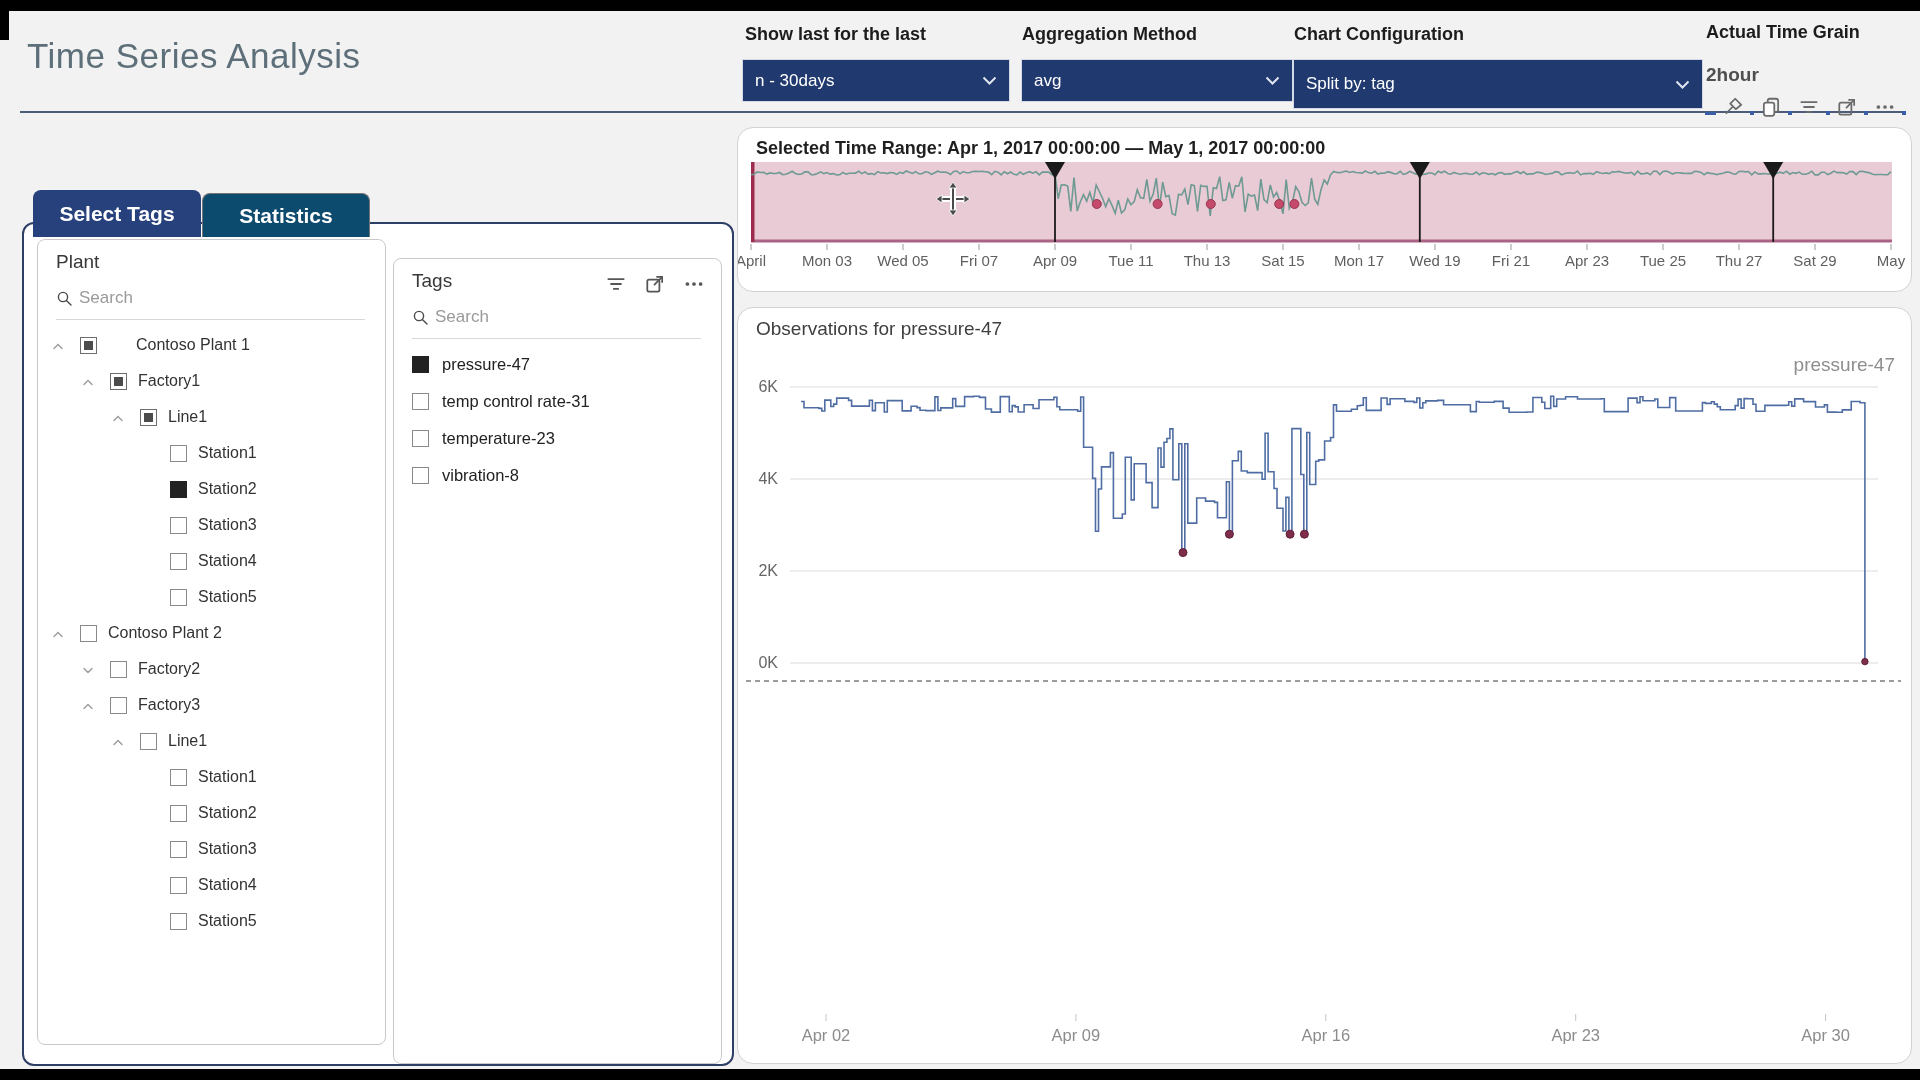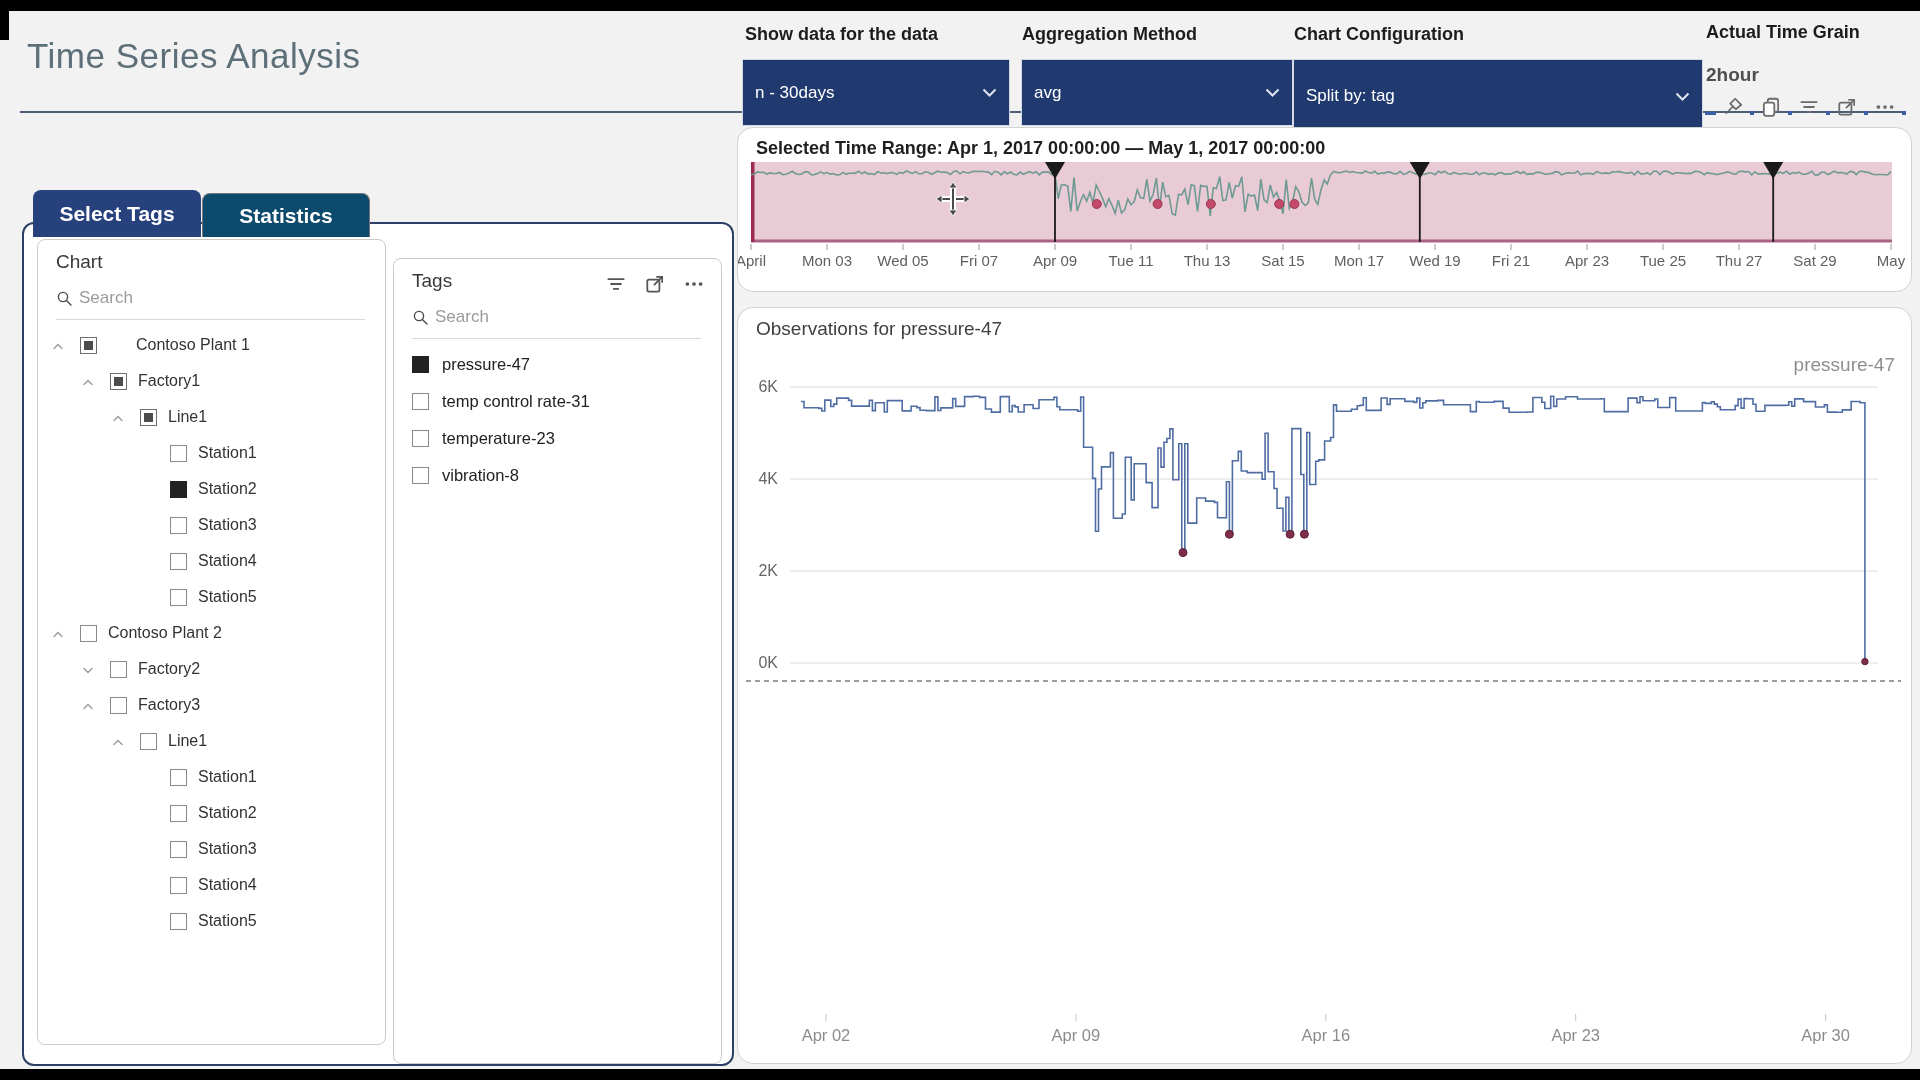--- a/index.html
+++ b/index.html
@@ -7,21 +7,21 @@
        font-family:"Liberation Sans","DejaVu Sans",sans-serif;overflow:hidden;}
   .abs{position:absolute;}
   #top-bar{left:0;top:0;width:1920px;height:11px;background:#000;}
   #left-notch{left:0;top:0;width:9px;height:40px;background:#000;}
   #bottom-bar{left:0;top:1069px;width:1920px;height:11px;background:#000;}
   #page-title{left:27px;top:36px;font-size:35px;font-weight:300;color:#5d6f79;letter-spacing:.5px;}
   #header-divider{left:20px;top:111px;width:1884px;height:2px;background:#4d5c78;}
 
   .ctl-label{font-size:18px;font-weight:700;color:#1c1c1c;}
   .dropdown{background:#20396e;color:#fff;font-size:17px;display:flex;align-items:center;
-            padding:12px 12px;box-shadow:0 0 0 1px #d5d9e3;}
+            padding:0 12px;box-shadow:0 0 0 1px #d5d9e3;}
   .dropdown .dd-text{flex:1;}
   #time-grain-value{font-size:19px;font-weight:600;color:#4f4f4f;}
 
   #header-icons{right:14px;top:96px;display:flex;align-items:center;gap:6px;}
   .blue-dash{width:11px;height:3px;background:#3a5ea8;align-self:flex-end;margin-bottom:3px;}
   .blue-dot{width:4px;height:4px;background:#3a5ea8;align-self:flex-end;margin-bottom:3px;}
   .hicon{width:22px;height:22px;}
 
   .tab{position:absolute;display:flex;align-items:center;justify-content:center;
        color:#fff;font-size:21px;font-weight:700;border-radius:8px 8px 0 0;margin-top:13px;}
@@ -64,21 +64,21 @@
 </head>
 <body>
 
 <div class="abs" id="top-bar"></div>
 <div class="abs" id="left-notch"></div>
 <div class="abs" id="bottom-bar"></div>
 
 <div class="abs" id="page-title">Time Series Analysis</div>
 <div class="abs" id="header-divider"></div>
 
-<div class="abs ctl-label" style="left:745px;top:24px;">Show data for the data</div>
+<div class="abs ctl-label" style="left:745px;top:24px;">Show last for the last</div>
 <div class="abs dropdown" style="left:743px;top:60px;width:242px;height:41px;">
   <span class="dd-text">n - 30days</span>
   <svg class="chev" width="15" height="9" viewBox="0 0 15 9">
       <polyline points="1.5,1.5 7.5,7.5 13.5,1.5" fill="none" stroke="#dfe4f0" stroke-width="2"></polyline>
     </svg>
 </div>
 
 <div class="abs ctl-label" style="left:1022px;top:24px;">Aggregation Method</div>
 <div class="abs dropdown" style="left:1022px;top:60px;width:246px;height:41px;">
   <span class="dd-text">avg</span>
@@ -127,21 +127,21 @@
       <circle cx="16" cy="10" r="1.7" fill="#6b6b6b"></circle>
     </svg>
     <div class="blue-dot"></div>
   </div>
 
 <div class="tab" id="tab-select-tags">Select Tags</div>
 <div class="tab" id="tab-statistics">Statistics</div>
 
 <div class="abs" id="left-panel">
   <div class="card" id="assets-card">
-    <div class="card-title">Chart</div>
+    <div class="card-title">Plant</div>
     <div class="search-row">
       <svg width="17" height="17" viewBox="0 0 17 17">
         <circle cx="7" cy="7" r="4.6" fill="none" stroke="#4a4a4a" stroke-width="1.4"></circle>
         <line x1="10.4" y1="10.4" x2="15" y2="15" stroke="#4a4a4a" stroke-width="1.4" stroke-linecap="round"></line>
       </svg>
       <span class="search-placeholder">Search</span>
     </div>
     <div class="search-underline" style="width:309px;"></div>
     <div class="tree" id="assets-tree">
         <div class="tree-row">

